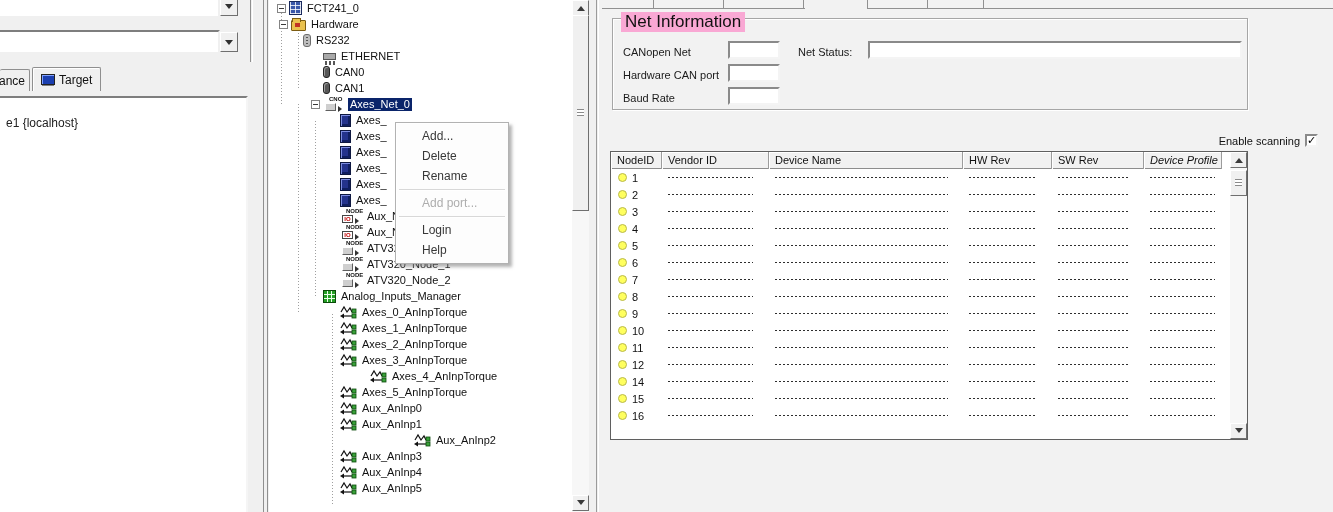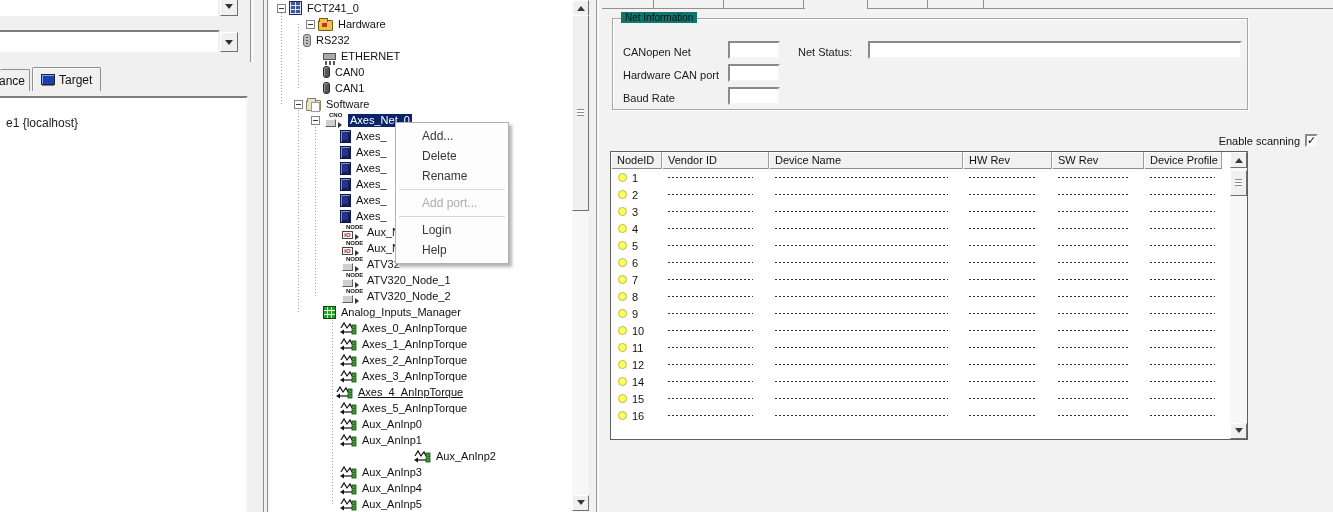--- a/index.html
+++ b/index.html
@@ -96,21 +96,21 @@
   .menu-item span { position:relative; z-index:2; }
   .menu-sep { height:1px; background:#d8d8d8; margin:3px 3px; box-shadow:0 1px 0 #fff; }
   .swipe { position:absolute; z-index:1; left:11px; right:6px; top:2px; height:17px;
            background:var(--marker); border-radius:9px / 7px; transform:rotate(-1deg);
            box-shadow:1px 1px 0 rgba(200,170,0,.35); }
 
   
   .right-panel { position:absolute; left:600px; top:0; width:733px; height:512px; background:#f2f2f2; }
   .groupbox { position:absolute; left:12px; top:18px; width:636px; height:92px;
               border:1px solid #a6a6a6; box-shadow:1px 1px 0 #fff, inset 1px 1px 0 #fff; }
-  .gb-legend { position:absolute; top:-7px; left:8px; background:#0f766e; padding:0 4px; font-size:10px; }
+  .gb-legend { position:absolute; top:-7px; left:8px; background:#f9a8d4; padding:0 4px; font-size:17px; }
   .fld-label { position:absolute; font-size:11px; color:#1a1a1a; }
   .fld { position:absolute; height:18px; background:#fff; border:2px solid; border-color:#8a8a8a #f4f4f4 #f4f4f4 #8a8a8a; }
   .fld input { width:100%; height:100%; border:none; outline:none; font-family:inherit; font-size:11px; padding:0 2px; background:transparent; }
 
   .enable-row { position:absolute; right:15px; top:134px; display:flex; align-items:center; gap:5px; }
   .checkbox { width:13px; height:13px; background:#fff; border:2px solid; border-color:#8a8a8a #f4f4f4 #f4f4f4 #8a8a8a;
               display:flex; align-items:center; justify-content:center; font-size:11px; line-height:9px; color:#000; }
 
   .dev-table { position:absolute; left:10px; top:151px; width:638px; height:289px;
                background:#fff; border:1px solid #5f5f5f; overflow:hidden; }
@@ -170,21 +170,21 @@
     <div class="tree-guide" style="left:46px; top:120px; height:176px;"></div>
     <div class="tree-guide" style="left:63px; top:312px; height:192px;"></div>
     <div id="tree-rows">
         <div class="tree-row" style="padding-left: 6px;">
           <span class="tree-slot">
             <span class="expander"></span>
           </span>
           <span class="ic i-chip"></span>
           <span class="tree-label">FCT241_0</span>
         </div>
-        <div class="tree-row" style="padding-left: 35px;">
+        <div class="tree-row" style="padding-left: 8px;">
           <span class="tree-slot">
             <span class="expander"></span>
           </span>
           <span class="ic i-folder-hw"></span>
           <span class="tree-label">Hardware</span>
         </div>
         <div class="tree-row" style="padding-left: 20px;">
           <span class="tree-slot"></span>
           <span class="ic i-serial"></span>
           <span class="tree-label">RS232</span>
@@ -196,27 +196,20 @@
         </div>
         <div class="tree-row" style="padding-left: 40px;">
           <span class="tree-slot"></span>
           <span class="ic i-can"></span>
           <span class="tree-label">CAN0</span>
         </div>
         <div class="tree-row" style="padding-left: 40px;">
           <span class="tree-slot"></span>
           <span class="ic i-can"></span>
           <span class="tree-label">CAN1</span>
-        </div>
-        <div class="tree-row" style="padding-left: 23px;">
-          <span class="tree-slot">
-            <span class="expander"></span>
-          </span>
-          <span class="ic i-folder-sw"></span>
-          <span class="tree-label">Software</span>
         </div>
         <div class="tree-row" style="padding-left: 40px;">
           <span class="tree-slot">
             <span class="expander"></span>
           </span>
           <span class="ic i-badge">
             <span class="badge-txt">CNO</span>
             <span class="badge-box"></span>
             <span class="badge-arrow"></span>
           </span>
@@ -343,21 +336,21 @@
           <span class="tree-slot"></span>
           <span class="ic i-wave"><svg width="17" height="14" viewBox="0 0 17 14">
               <polyline points="1,7 4,2 7,7 10,3 12,7" fill="none" stroke="#111" stroke-width="1.2"></polyline>
               <rect x="12" y="4" width="4" height="4" fill="#3aa13a" stroke="#0c4a0c" stroke-width="0.8"></rect>
               <line x1="3" y1="11" x2="12" y2="11" stroke="#111" stroke-width="1.2"></line>
               <polygon points="0,11 4,8.6 4,13.4" fill="#111"></polygon>
               <rect x="12" y="9" width="4" height="4" fill="#3aa13a" stroke="#0c4a0c" stroke-width="0.8"></rect>
             </svg></span>
           <span class="tree-label">Axes_3_AnInpTorque</span>
         </div>
-        <div class="tree-row" style="padding-left: 53px; text-decoration: underline;">
+        <div class="tree-row" style="padding-left: 87px;">
           <span class="tree-slot"></span>
           <span class="ic i-wave"><svg width="17" height="14" viewBox="0 0 17 14">
               <polyline points="1,7 4,2 7,7 10,3 12,7" fill="none" stroke="#111" stroke-width="1.2"></polyline>
               <rect x="12" y="4" width="4" height="4" fill="#3aa13a" stroke="#0c4a0c" stroke-width="0.8"></rect>
               <line x1="3" y1="11" x2="12" y2="11" stroke="#111" stroke-width="1.2"></line>
               <polygon points="0,11 4,8.6 4,13.4" fill="#111"></polygon>
               <rect x="12" y="9" width="4" height="4" fill="#3aa13a" stroke="#0c4a0c" stroke-width="0.8"></rect>
             </svg></span>
           <span class="tree-label">Axes_4_AnInpTorque</span>
         </div>
@@ -484,21 +477,21 @@
       <span class="checkbox">✓</span>
     </div>
 
     <div class="dev-table">
       <div class="thead" id="table-head">
           <div class="th" style="width: 51px;">NodeID</div>
           <div class="th" style="width: 107px;">Vendor ID</div>
           <div class="th" style="width: 194px;">Device Name</div>
           <div class="th" style="width: 89px;">HW Rev</div>
           <div class="th" style="width: 92px;">SW Rev</div>
-          <div class="th" style="width: 78px;">Device Profile</div>
+          <div class="th" style="width: 78px; font-style: italic;">Device Profile</div>
         </div>
       <div id="table-body">
           <div class="trow">
             <div class="td" style="width: 51px;">
               <span class="dot"></span>
               <span>1</span>
             </div>
             <div class="td" style="width: 107px;">
               <span class="dash"></span>
             </div>

